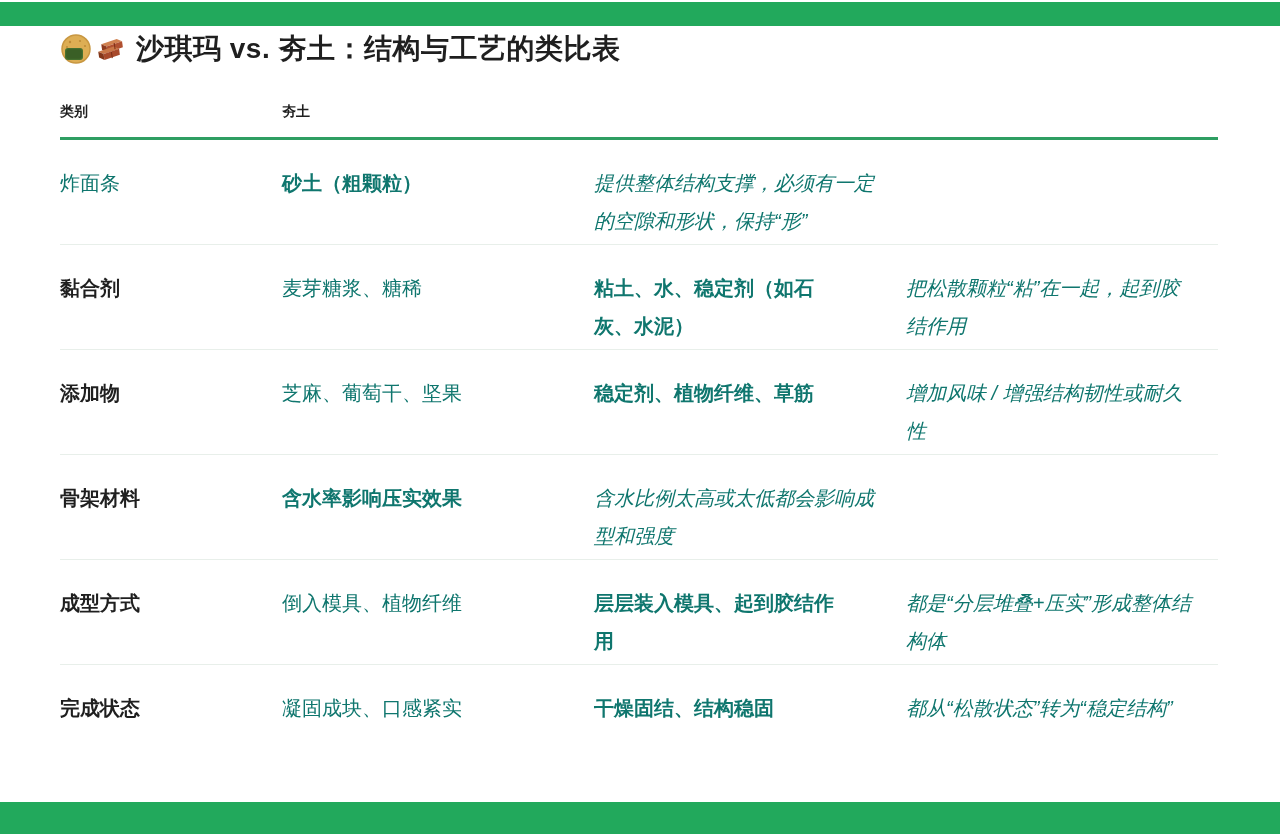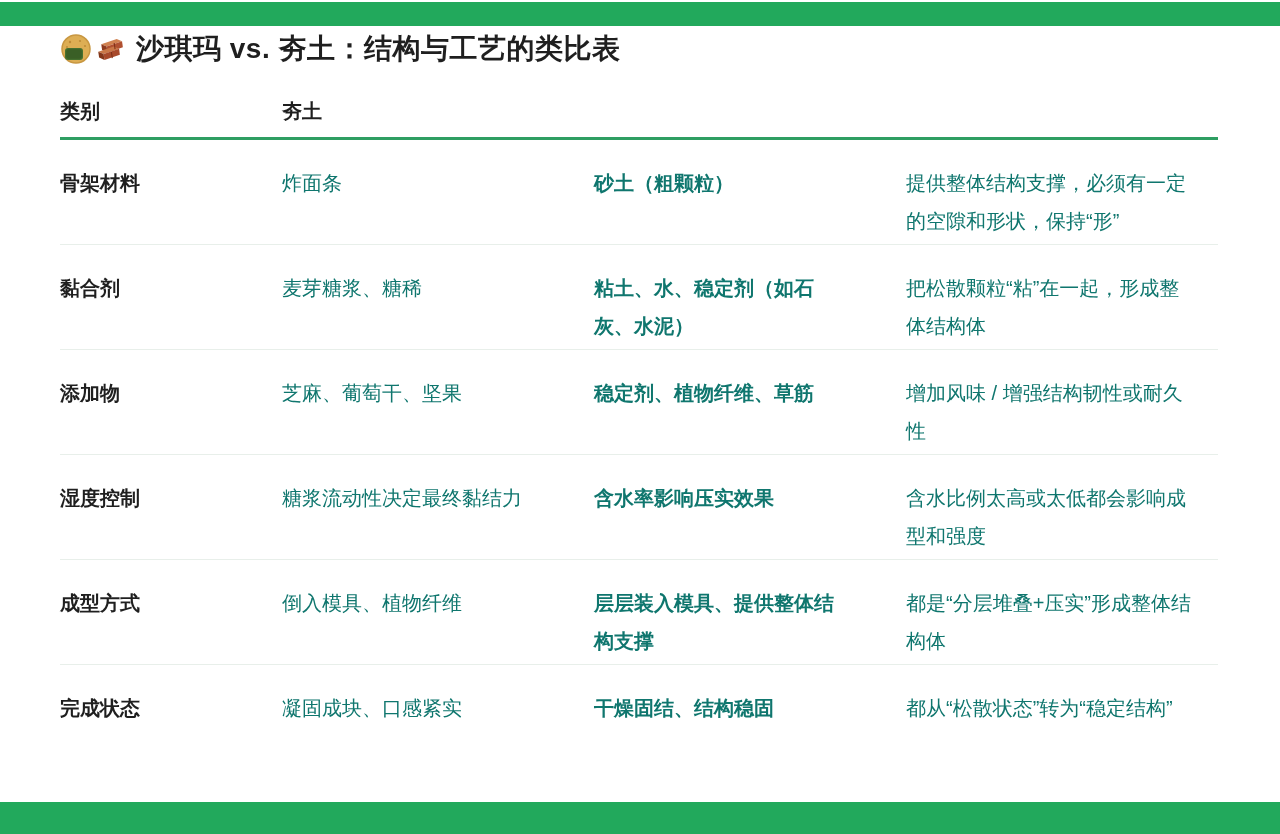--- a/index.html
+++ b/index.html
@@ -42,40 +42,40 @@
   .table{margin-top:22px;}
   .t-head,.t-row{
     display:grid;
     grid-template-columns:222px 312px 312px 312px;
   }
   .t-head{
     padding:6px 0 12px;
     border-bottom:3px solid var(--header-line-green);
   }
   .t-head .hcell{
-    font-size:20px;
+    font-size:14px;
     font-weight:700;
     line-height:28px;
   }
   .t-row{
     min-height:105px;
     padding-top:24px;
     border-bottom:1px solid var(--row-divider);
     align-items:start;
   }
   .t-row:last-child{border-bottom:none;}
   .cell{
     font-size:20px;
     line-height:38px;
     color:#0f766e;
     font-weight:400;
   }
   .cell.cat{font-weight:700;color:var(--text);}
   .cell.c3{padding-right:70px;font-weight:bold;}
-  .cell.c4{padding-right:22px;}
+  .cell.c4{padding-right:22px;font-style:italic;}
 </style>
 </head>
 <body>
 
 <div class="frame-bar top"></div>
 <div class="frame-bar bottom"></div>
 
 <div class="content">
 
   <div class="title-row">
@@ -109,51 +109,49 @@
   </div>
 
   <div class="table">
 
     <div class="t-head">
       <div class="hcell">类别</div>
       <div class="hcell">夯土</div>
     </div>
 
     <div class="t-row">
-      <div class="cell cat">骨架材料</div>
       <div class="cell c2">炸面条</div>
       <div class="cell c3">砂土（粗颗粒）</div>
       <div class="cell c4">提供整体结构支撑，必须有一定的空隙和形状，保持“形”</div>
     </div>
 
     <div class="t-row">
       <div class="cell cat">黏合剂</div>
       <div class="cell c2">麦芽糖浆、糖稀</div>
       <div class="cell c3">粘土、水、稳定剂（如石灰、水泥）</div>
-      <div class="cell c4">把松散颗粒“粘”在一起，形成整体结构体</div>
+      <div class="cell c4">把松散颗粒“粘”在一起，起到胶结作用</div>
     </div>
 
     <div class="t-row">
       <div class="cell cat">添加物</div>
       <div class="cell c2">芝麻、葡萄干、坚果</div>
       <div class="cell c3">稳定剂、植物纤维、草筋</div>
       <div class="cell c4">增加风味 / 增强结构韧性或耐久性</div>
     </div>
 
     <div class="t-row">
-      <div class="cell cat">湿度控制</div>
-      <div class="cell c2">糖浆流动性决定最终黏结力</div>
+      <div class="cell cat">骨架材料</div>
       <div class="cell c3">含水率影响压实效果</div>
       <div class="cell c4">含水比例太高或太低都会影响成型和强度</div>
     </div>
 
     <div class="t-row">
       <div class="cell cat">成型方式</div>
       <div class="cell c2">倒入模具、植物纤维</div>
-      <div class="cell c3">层层装入模具、提供整体结构支撑</div>
+      <div class="cell c3">层层装入模具、起到胶结作用</div>
       <div class="cell c4">都是“分层堆叠+压实”形成整体结构体</div>
     </div>
 
     <div class="t-row">
       <div class="cell cat">完成状态</div>
       <div class="cell c2">凝固成块、口感紧实</div>
       <div class="cell c3">干燥固结、结构稳固</div>
       <div class="cell c4">都从“松散状态”转为“稳定结构”</div>
     </div>
 

